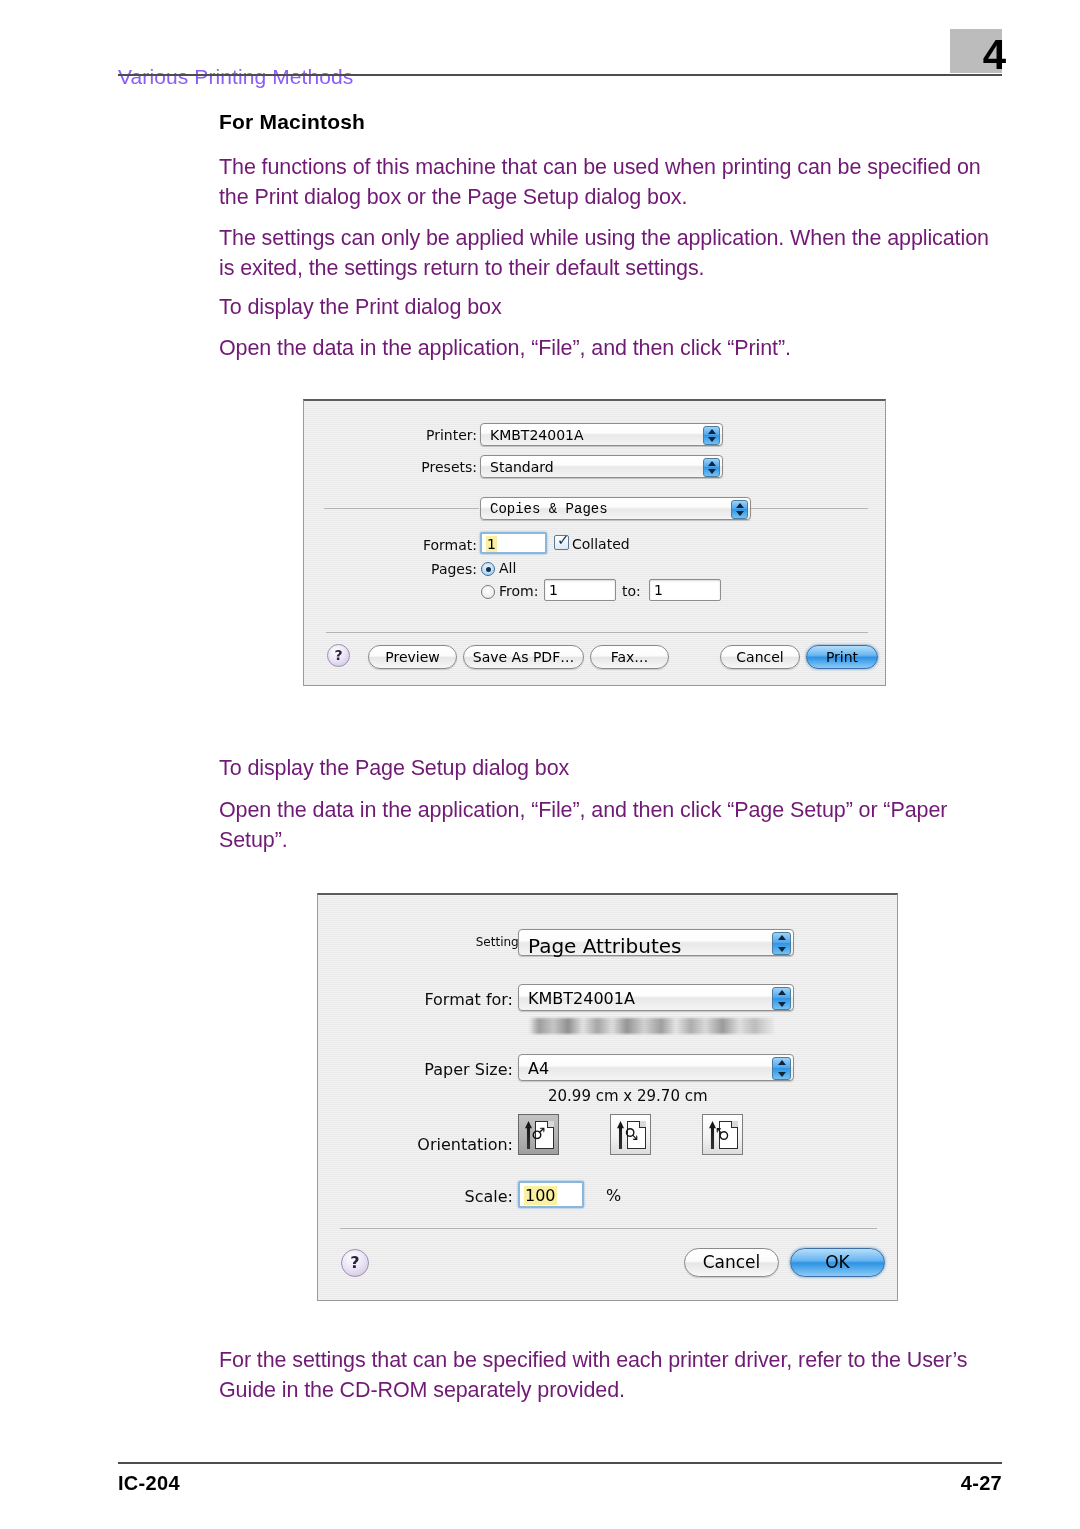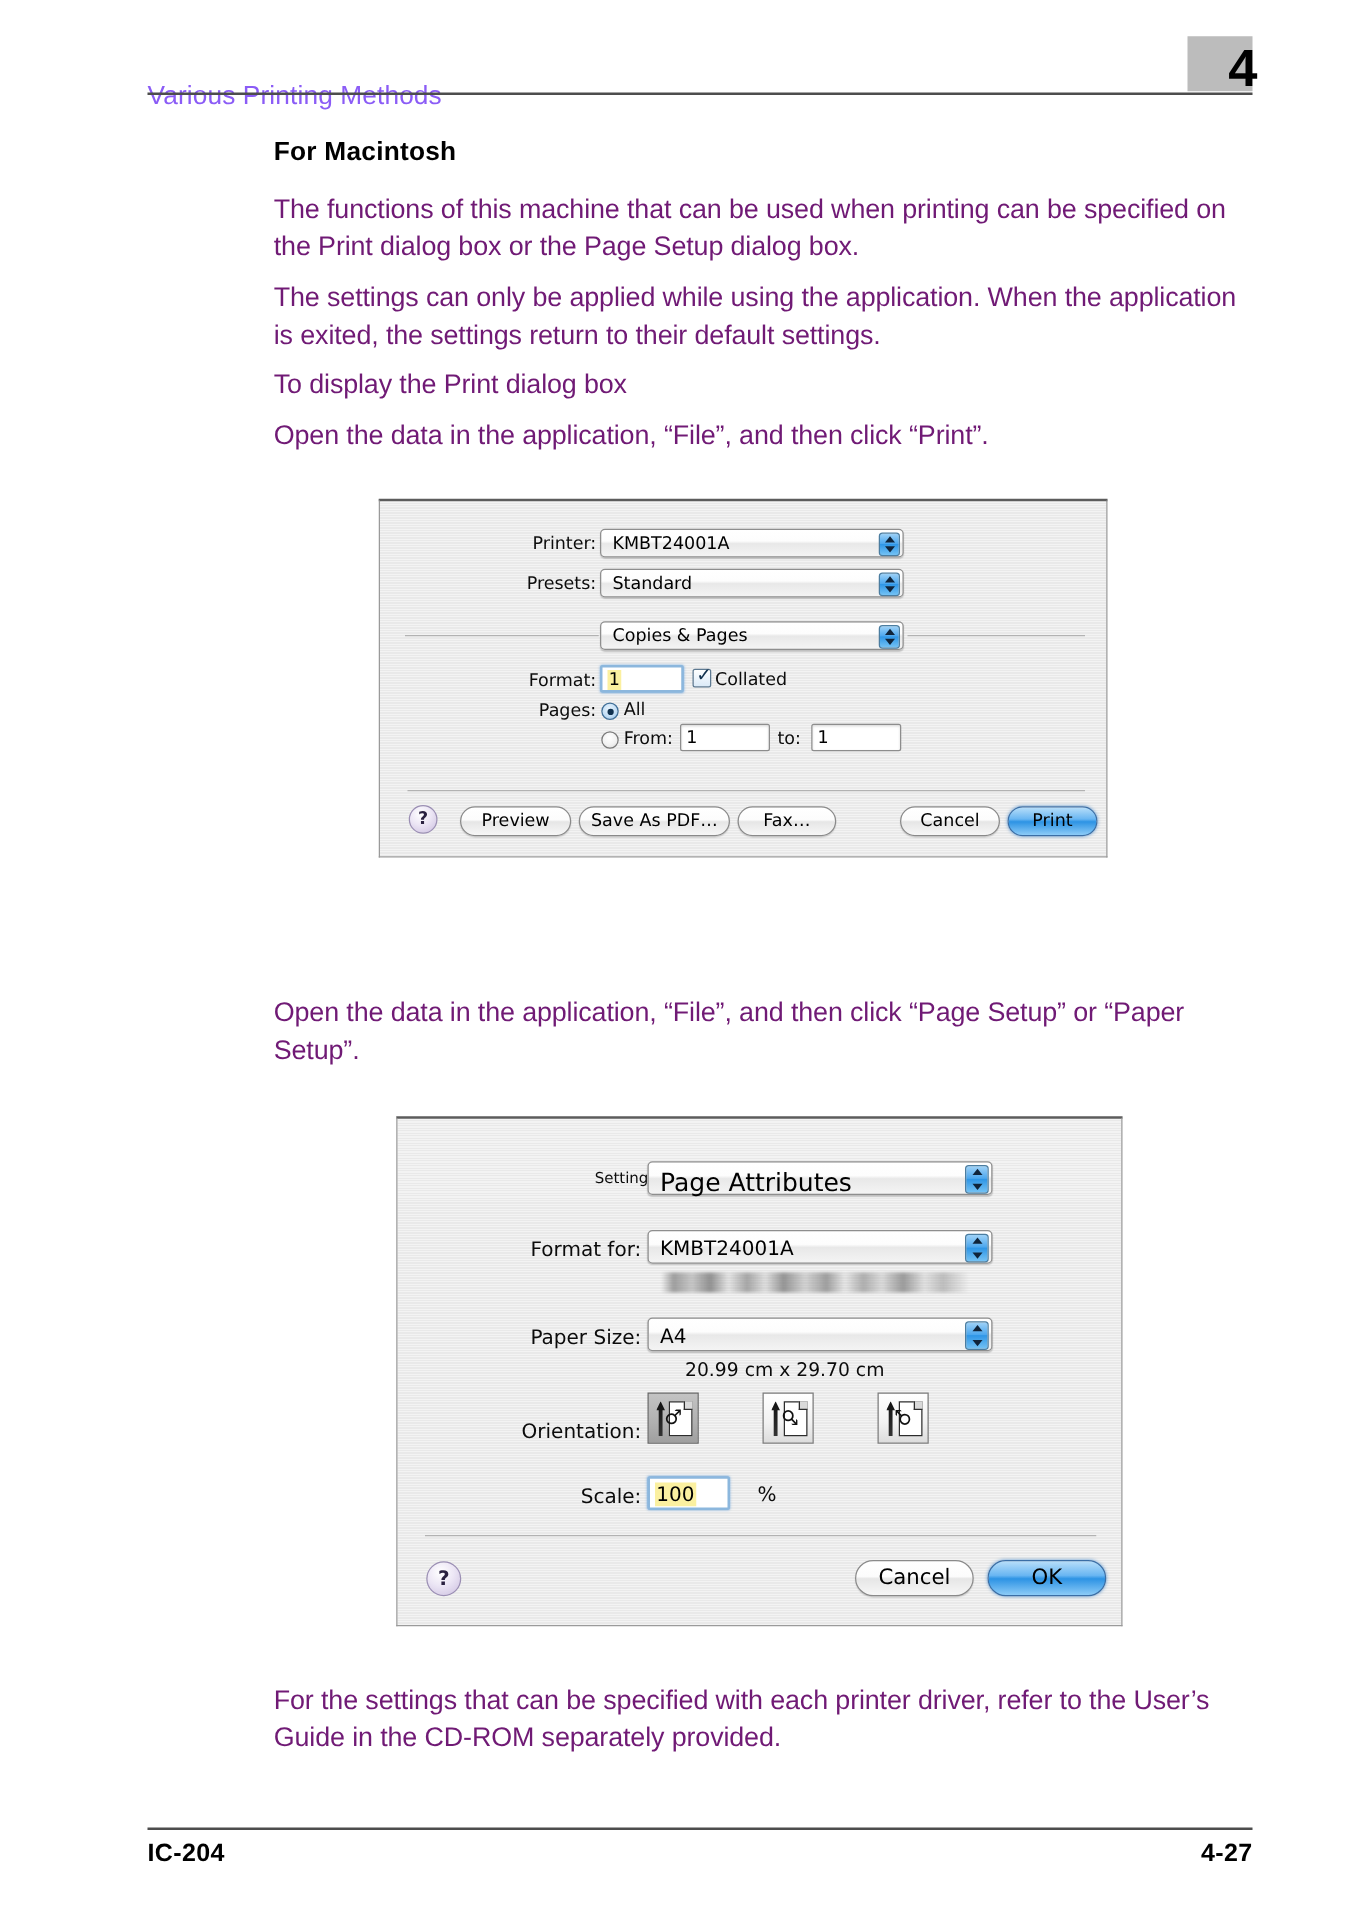--- a/index.html
+++ b/index.html
@@ -423,21 +423,21 @@
     <div class="popup" style="left:176px; top:54px; width:243px;">
       <span class="pv">Standard</span>
       <span class="stepper">
         <i class="tri up"></i>
           <i class="tri down"></i>
       </span>
     </div>
 
     <div class="sep" style="left:20px; top:107px; width:155px;"></div>
     <div class="sep" style="left:422px; top:107px; width:142px;"></div>
-    <div class="popup" style="left:176px; top:96px; width:243px;">
+    <div class="popup" style="left:176px; top:96px; width:271px;font-family:Liberation Mono, monospace;">
       <span class="pv">Copies &amp; Pages</span>
       <span class="stepper">
         <i class="tri up"></i>
           <i class="tri down"></i>
       </span>
     </div>
 
     <div class="lbl" style="left:58px; top:136px; width:115px;">Format:</div>
     <div class="tfield focused" style="left:176px; top:131px; width:67px;">
       <span class="tv"><span class="hl">1</span></span>
@@ -464,20 +464,21 @@
     <div class="sep" style="left:22px; top:231px; width:542px;"></div>
 
     <div class="helpbtn" style="left:23px; top:243px;">?</div>
     <div class="btn" style="left:64px; top:244px; width:89px;">Preview</div>
     <div class="btn" style="left:159px; top:244px; width:121px;">Save As PDF…</div>
     <div class="btn" style="left:286px; top:244px; width:79px;">Fax…</div>
     <div class="btn" style="left:416px; top:244px; width:80px;">Cancel</div>
     <div class="btn primary" style="left:502px; top:244px; width:72px;">Print</div>
   </div>
 
+  <div class="para p5">To display the Page Setup dialog box</div>
   <div class="para p6">Open the data in the application, “File”, and then click “Page Setup” or “Paper Setup”.</div>
 
   <div class="aqua" style="left:317px; top:893px; width:581px; height:408px;">
 
     <div class="lbl" style="left:76px; top:40px; width:135px; font-size:12px;">Settings:</div>
     <div class="popup" style="left:200px; top:34px; width:276px; height:27px;">
       <span class="pv" style="font-size:20px; top:4px;text-align:center;">Page Attributes</span>
       <span class="stepper" style="width:19px; height:23px;">
         <i class="tri up"></i>
           <i class="tri down"></i>

